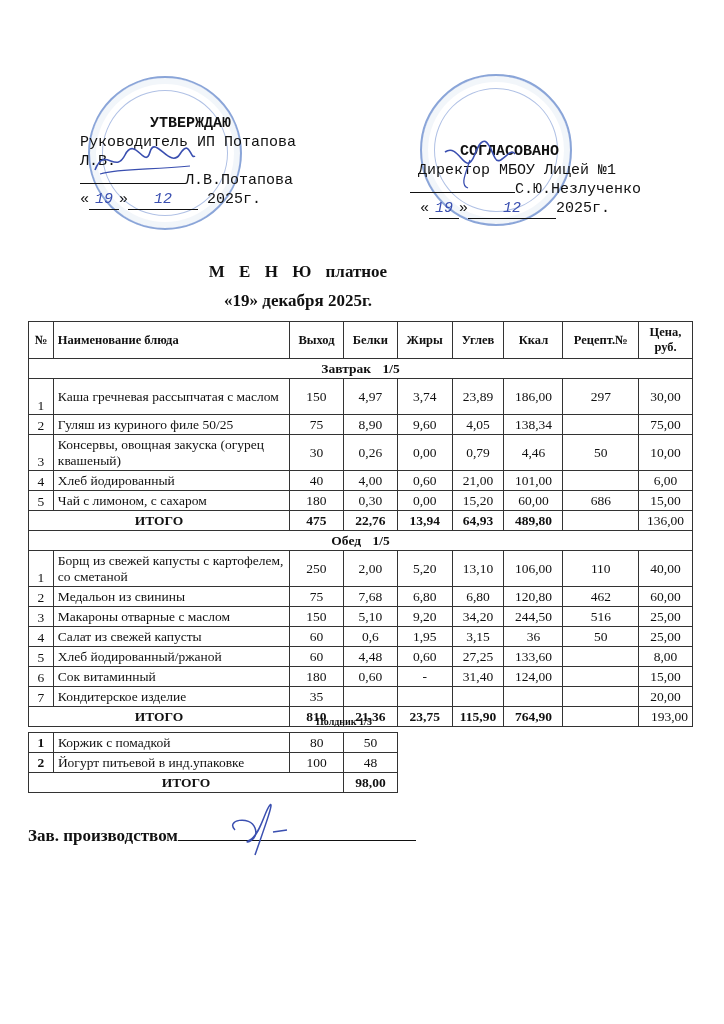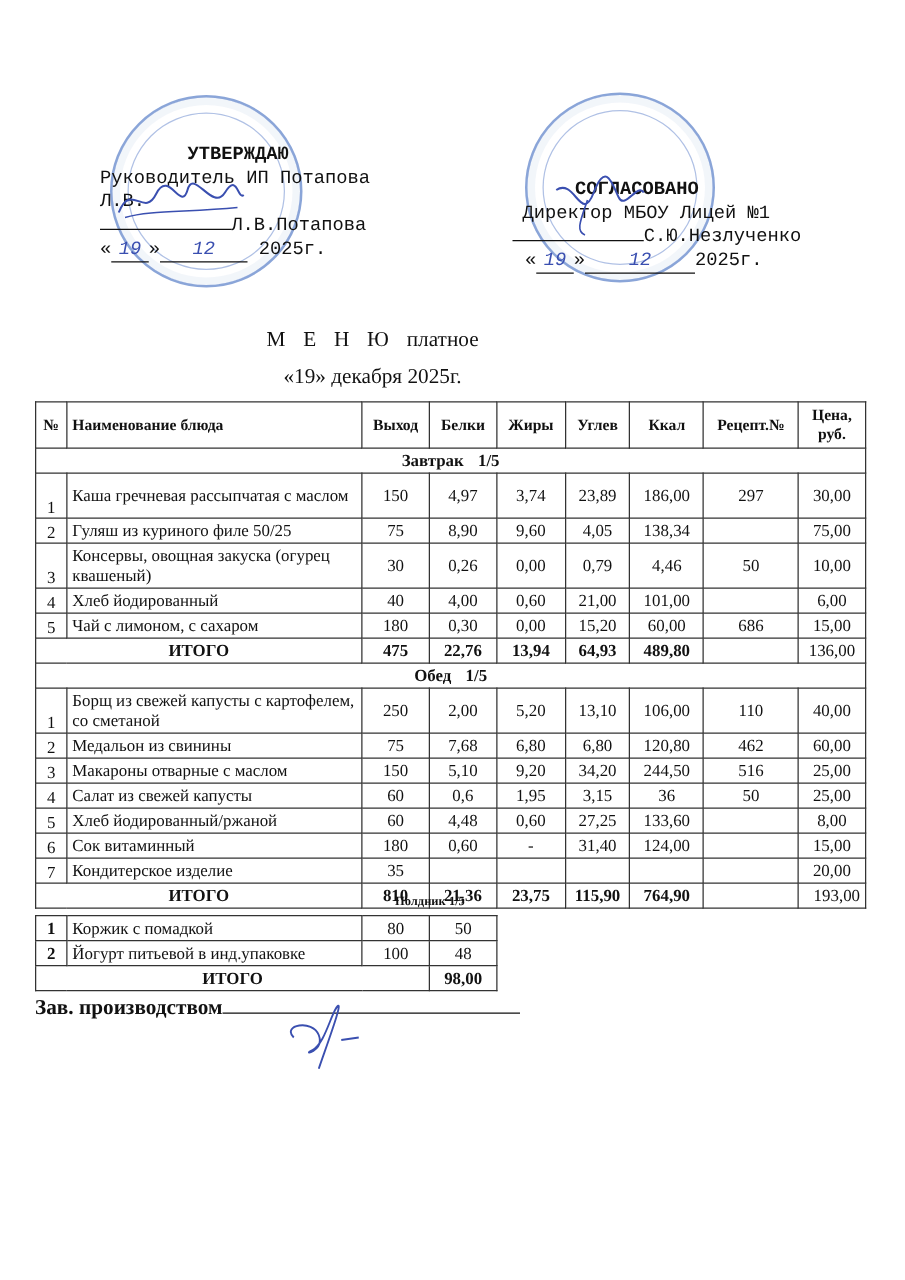--- a/index.html
+++ b/index.html
@@ -3,21 +3,21 @@
 <meta charset="utf-8">
 <style>
   html,body{margin:0;padding:0;background:#fff;}
   body{width:724px;height:1024px;position:relative;overflow:hidden;font-family:"Liberation Serif","DejaVu Serif",serif;color:#111;}
   .abs{position:absolute;}
   .stamp{position:absolute;border-radius:50%;border:2px solid #6e8fcf;box-shadow:inset 0 0 0 6px rgba(110,143,207,0.10), inset 0 0 0 12px #fff, inset 0 0 0 13px #9db2df;opacity:0.8;}
   .approve{font-size:15px;line-height:19px;font-family:Liberation Mono, monospace;}
   .approve .head{font-weight:bold;text-align:center;font-size:15px;}
   .sig-line{display:inline-block;border-bottom:1px solid #111;}
   .scribble{position:absolute;pointer-events:none;}
-  .title{position:absolute;left:0;width:596px;text-align:center;font-weight:normal;font-size:17px;}
+  .title{position:absolute;left:0;width:596px;text-align:center;font-weight:bold;font-size:17px;}
   table{border-collapse:collapse;font-size:13.5px;}
   td,th{border:1px solid #333;padding:0 4px;height:19px;}
   th{font-weight:bold;font-size:12.5px;}
   .c{text-align:center;}
   .num{text-align:center;}
   .bold{font-weight:bold;}
   .sec td{text-align:center;font-weight:bold;}
   .idx{vertical-align:bottom;text-align:center;}
   .footer{font-weight:bold;font-size:17px;}
 </style>
@@ -269,19 +269,19 @@
     <td class="num">100</td>
     <td class="num">48</td>
   </tr>
   <tr class="bold">
     <td colspan="3" class="c">ИТОГО</td>
     <td class="num">98,00</td>
   </tr>
 </tbody>
   </table>
 
-<div class="abs footer" style="left:28px;top:796px;">
+<div class="abs footer" style="left:28px;top:826px;">
   <span>Зав. производством</span><span class="sig-line" style="width:238px;"></span>
 </div>
 <svg class="scribble" style="left:225px;top:800px;" width="70" height="60" viewBox="0 0 70 60">
   <path d="M10 30 C 0 20, 25 15, 30 28 S 15 45, 25 40 S 40 10, 45 5 S 35 40, 30 55" stroke="#3a4fb0" stroke-width="1.5" fill="none"></path>
   <path d="M48 32 L 62 30" stroke="#3a4fb0" stroke-width="1.5" fill="none"></path>
 </svg>
 
 </body></html>

